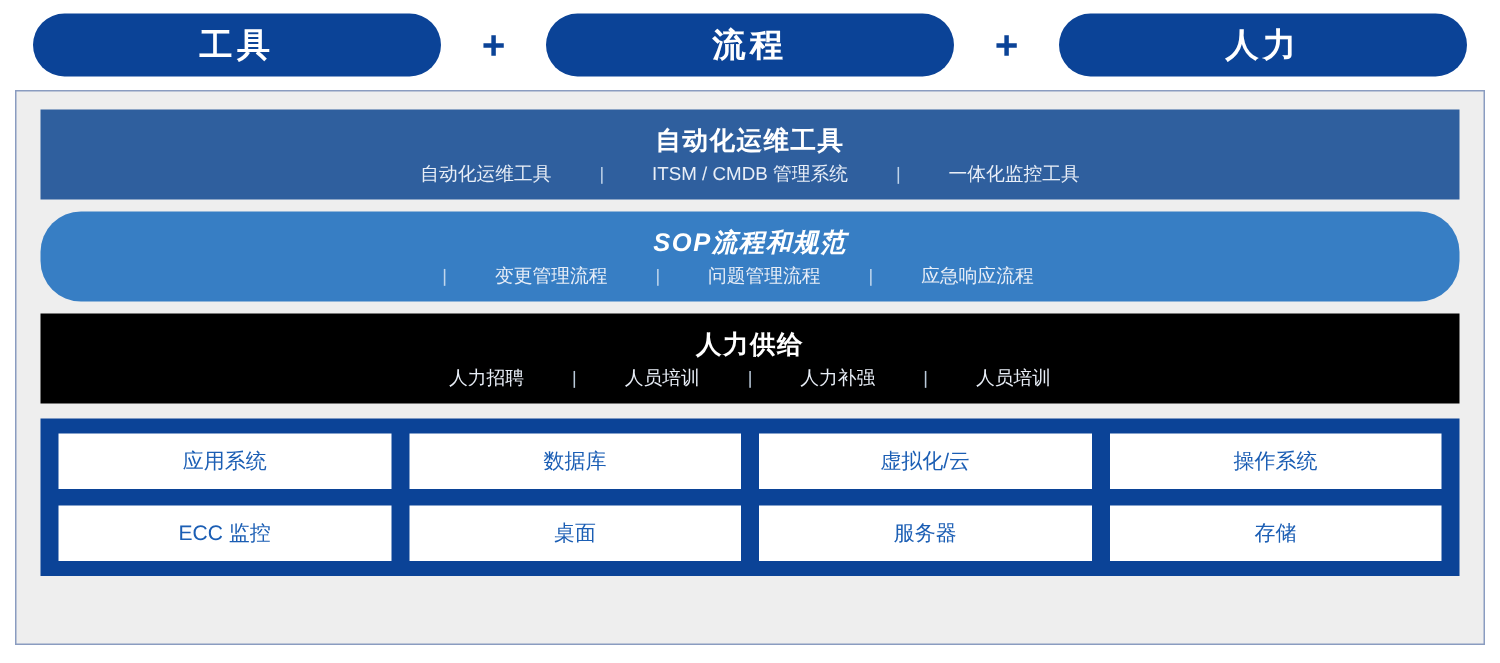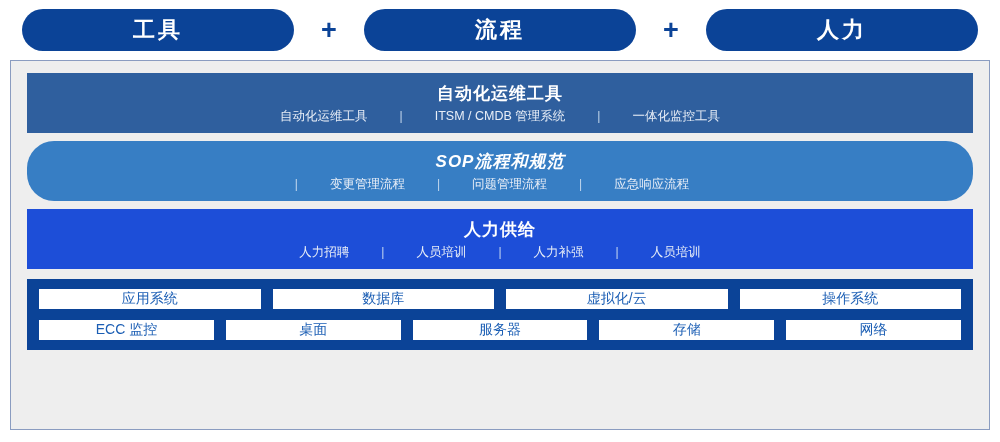--- a/index.html
+++ b/index.html
@@ -84,39 +84,39 @@
     gap: 16px;
   }
   .band-sub .item { padding: 0 16px; white-space: nowrap; }
   .band-sub .sep {
     color: #cfe0f2;
     font-size: 12px;
     opacity: .9;
   }
   .band-1 { background: #2f5f9e; }
   .band-2 { background: #377ec4; border-radius: 27px; }
-  .band-3 { background: #1d4ed8; }
+  .band-3 { background: #000000; }
 
   
   #bottom-panel {
     background: #0b4397;
     padding: 10px 12px;
     box-sizing: border-box;
     margin-top: 10px;
   }
   .box-row {
     display: flex;
     gap: 12px;
   }
   .box-row + .box-row { margin-top: 11px; justify-content: flex-end; }
   .box {
     flex: 1 1 0;
     background: #ffffff;
     color: #1b5eb4;
-    height: 20px;
+    height: 37px;
     display: flex;
     align-items: center;
     justify-content: center;
     font-size: 14px;
     white-space: nowrap;
   }
 </style>
 </head>
 <body>
 
@@ -193,19 +193,16 @@
       </div>
       <div class="box">
         <span>桌面</span>
       </div>
       <div class="box">
         <span>服务器</span>
       </div>
       <div class="box">
         <span>存储</span>
       </div>
-      <div class="box">
-        <span>网络</span>
-      </div>
     </div>
   </div>
 
 </div>
 
 </body></html>

